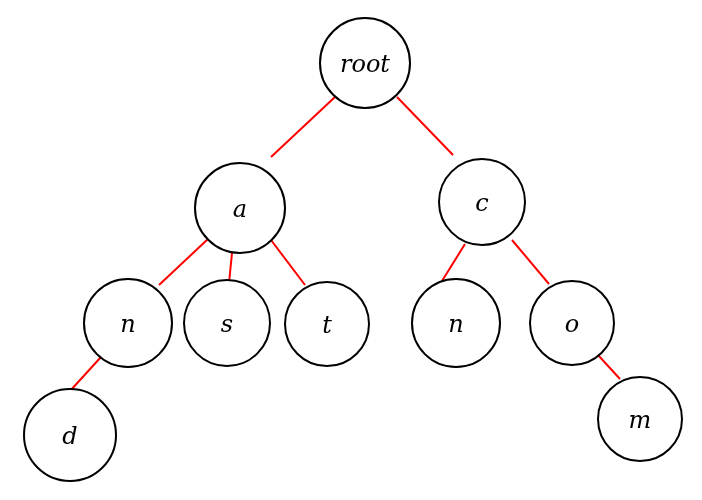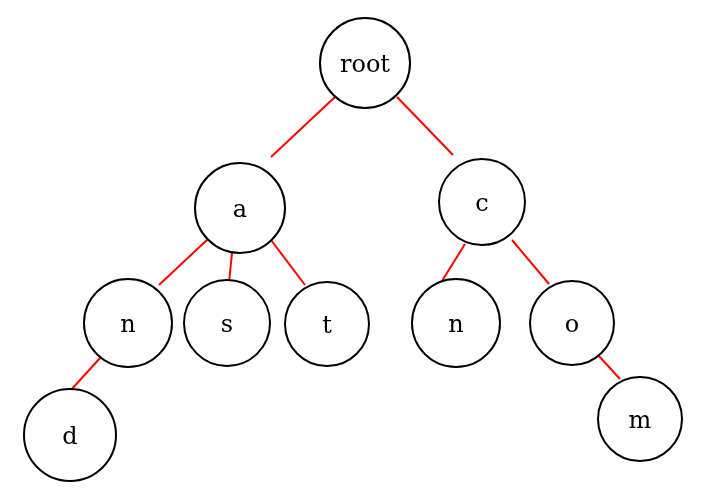--- a/index.html
+++ b/index.html
@@ -7,20 +7,21 @@
     padding: 0;
     background: #ffffff;
   }
   #canvas-wrap {
     position: relative;
     width: 702px;
     height: 500px;
     background: #ffffff;
     overflow: hidden;
     font-family: "DejaVu Serif", "Liberation Serif", serif;
+    font-style: italic;
   }
   svg#tree-svg {
     position: absolute;
     left: 0;
     top: 0;
     width: 702px;
     height: 500px;
     display: block;
   }
   .edge-line {

